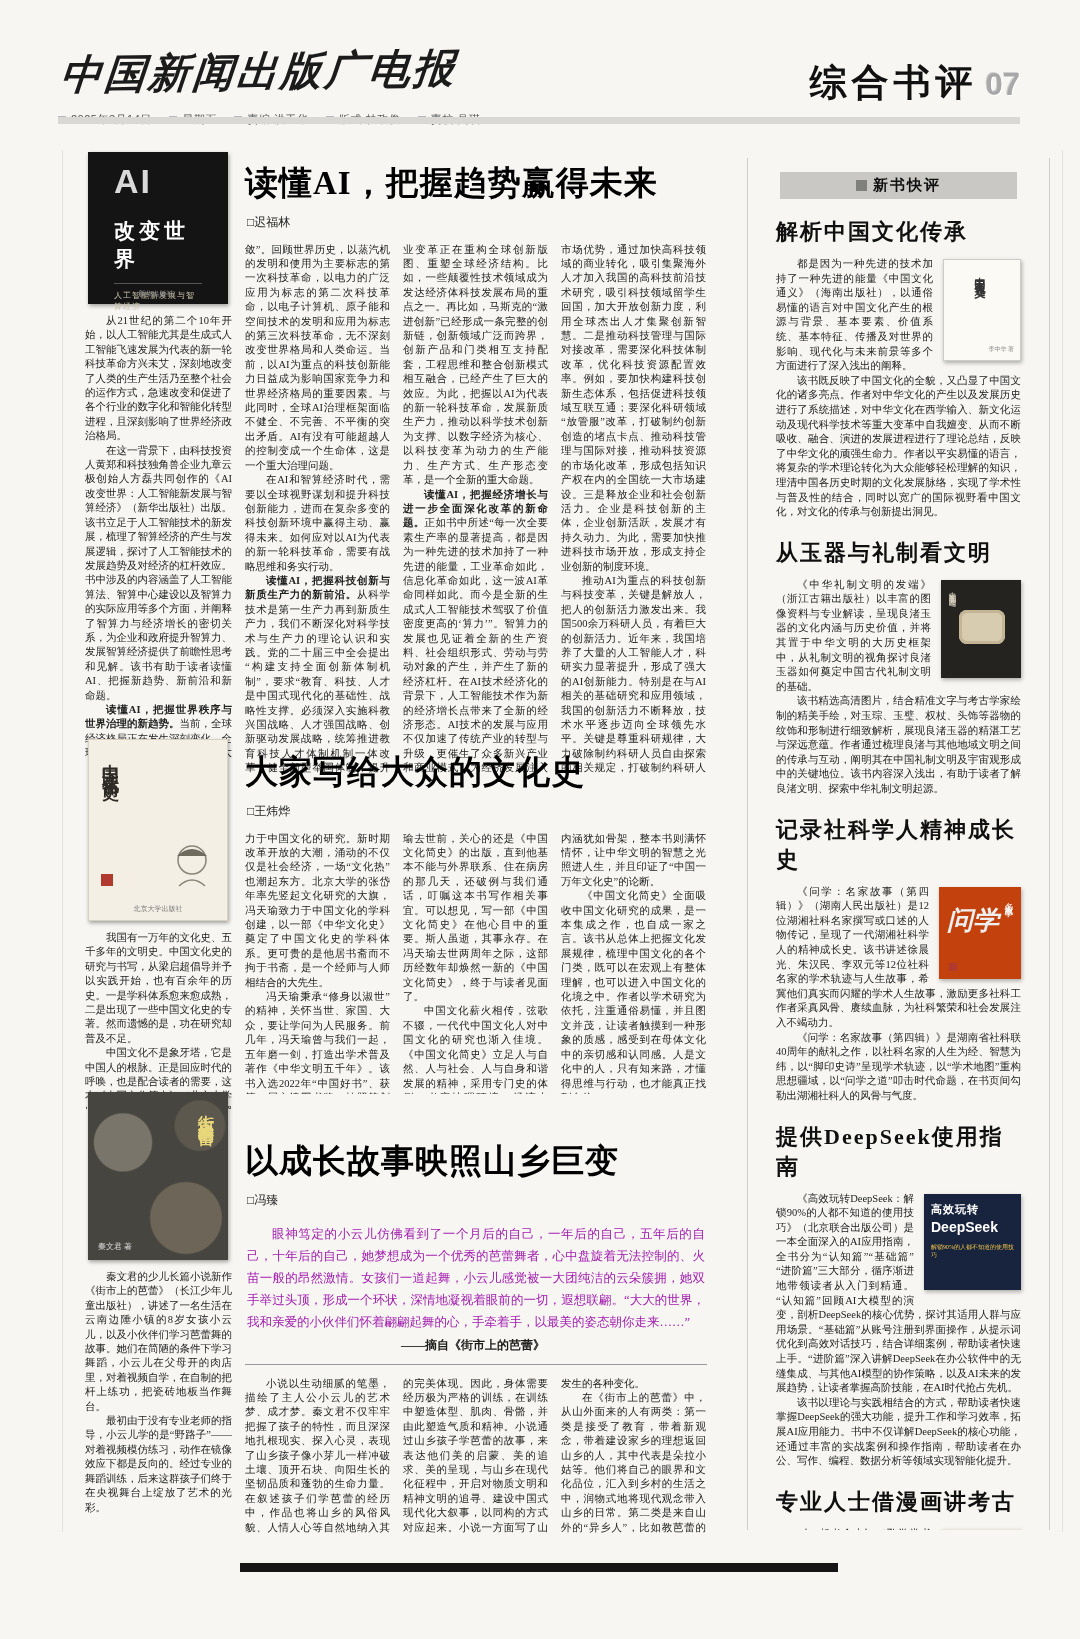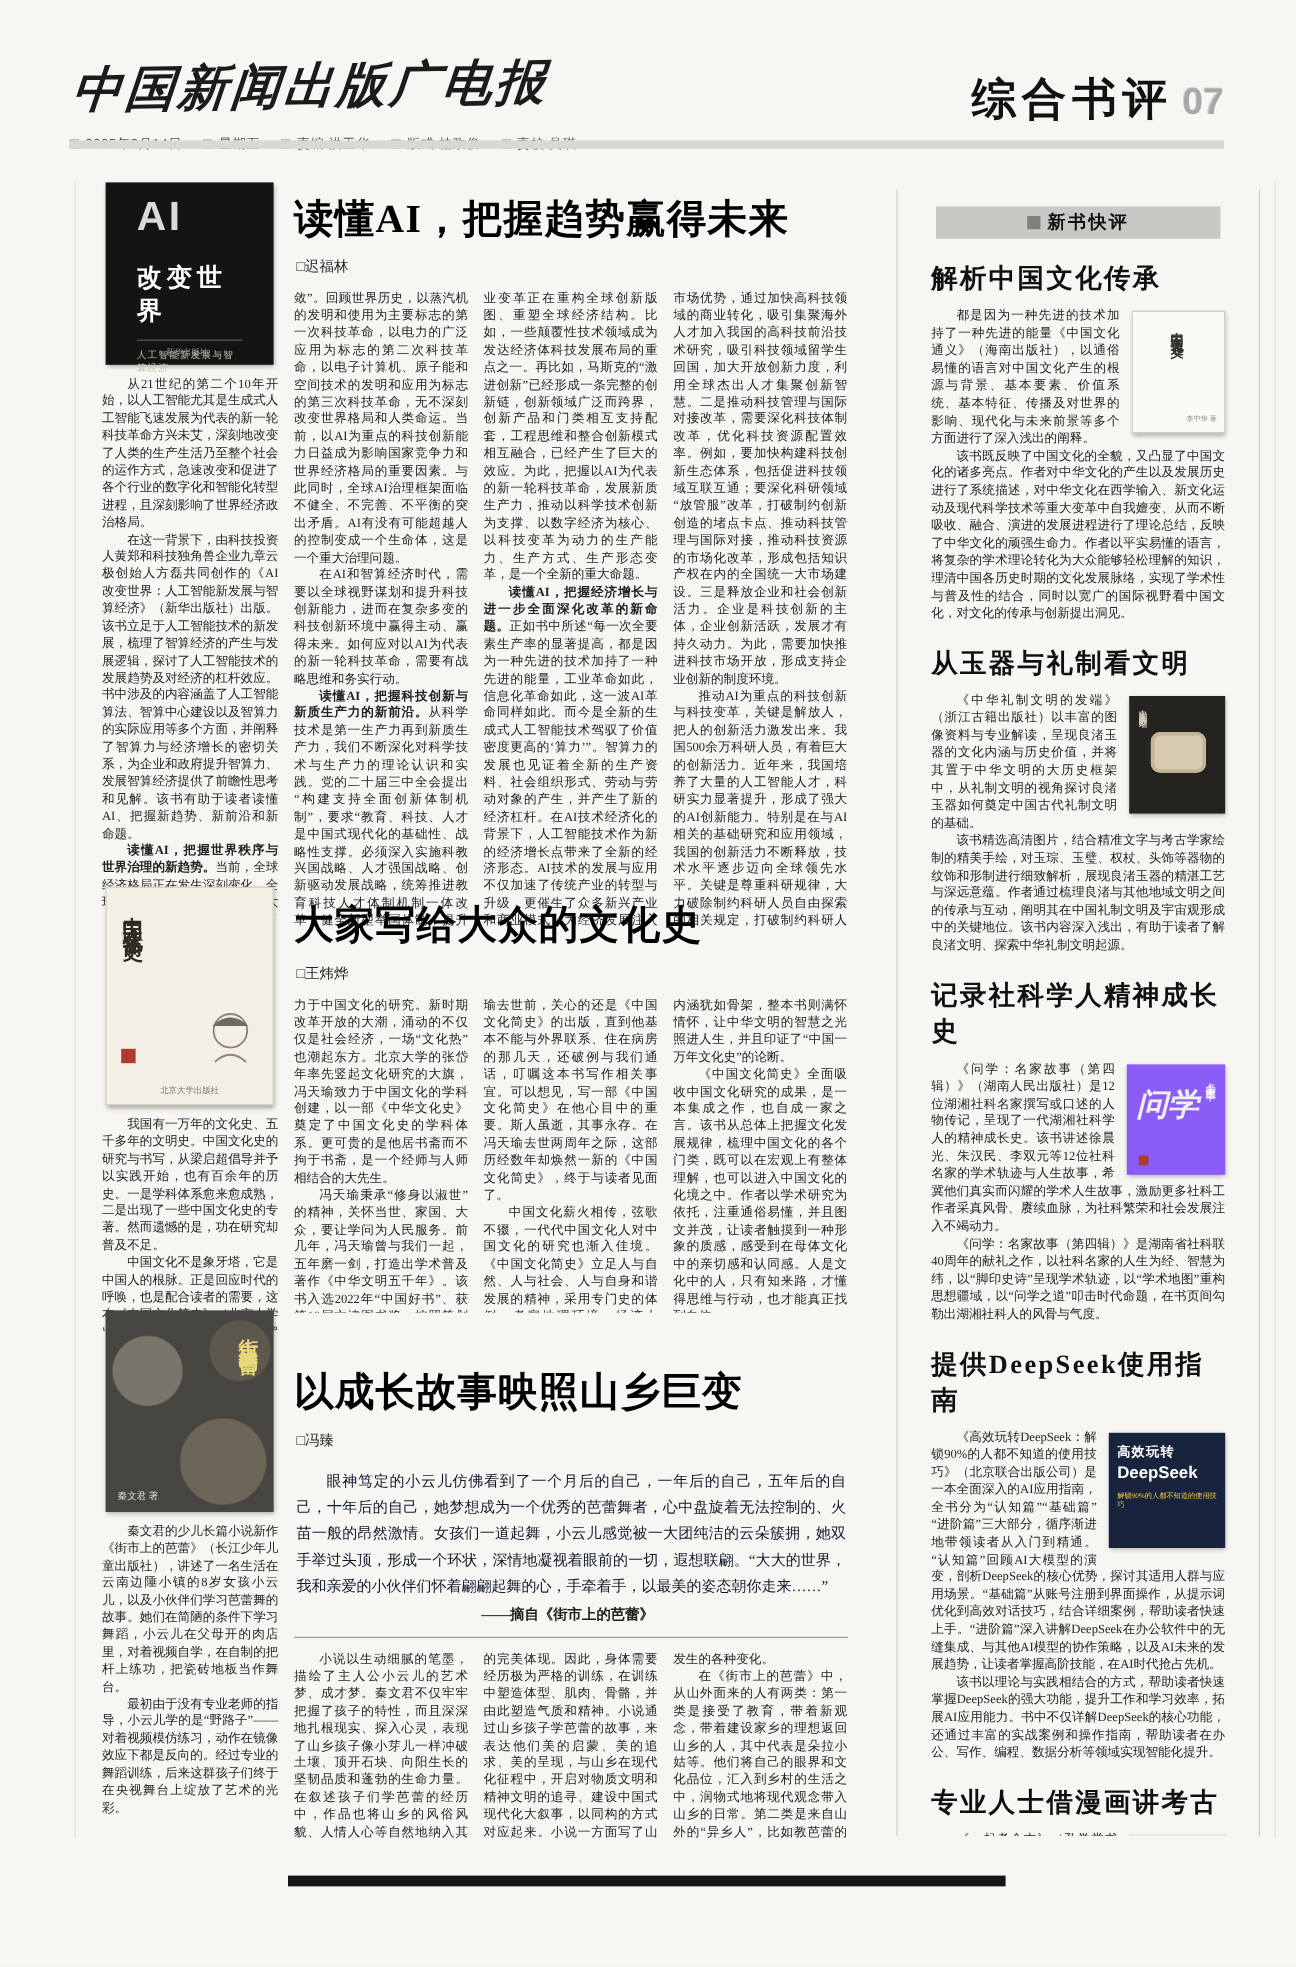--- a/index.html
+++ b/index.html
@@ -55,21 +55,21 @@
   #art1 .a-right h2{margin-top:14px;}
   #art1 .cols .col{height:533px;}
   #art1 .col-a .coltext{height:448px;}
   #art2{top:737px;height:378px;}
   #art2 .a-right h2{margin-top:16px;}
   #art2 .cols .col{height:262px;}
   #art2 .col-a .coltext{height:178px;}
   #art3{top:1090px;height:444px;}
   #art3 .col-a .coltext{height:258px;}
   #art3 .a-right h2{margin-top:52px;}
-  #art3 .quote{margin:14px 2px 0;font-size:12.5px;line-height:22px;text-align:justify;text-indent:2em;color:#0f172a;}
+  #art3 .quote{margin:14px 2px 0;font-size:12.5px;line-height:22px;text-align:justify;text-indent:2em;color:#a21caf;}
   #art3 .quote-src{text-align:center;font-weight:bold;font-size:12px;margin:4px 6px 10px 0;}
   #art3 .quote-wrap{border-bottom:1px solid #9a9a9a;}
   #art3 .cols{margin-top:12px;}
   #art3 .cols .col{height:182px;}
   
   .sidebar{position:absolute;left:747px;top:158px;width:303px;height:1372px;
            border-left:1px solid #cfcec9;border-right:1px solid #cfcec9;padding:0 28px;box-sizing:border-box;overflow:hidden;}
   .sb-head{margin:14px 4px 4px;height:27px;background:#c9c8c4;display:flex;align-items:center;justify-content:center;}
   .sb-head .sq{width:11px;height:11px;background:#7f7f7c;margin-right:6px;}
   .sb-head .lbl{font-size:15px;font-weight:bold;letter-spacing:2px;color:#111;}
@@ -77,21 +77,21 @@
   .review h3{margin:0 0 10px;font-size:22px;font-weight:600;letter-spacing:2px;color:#101010;}
   .review .p{font-size:10.5px;line-height:14.6px;}
   .sb-cover{float:right;margin:2px 0 6px 10px;box-shadow:1px 2px 4px rgba(0,0,0,.3);position:relative;box-sizing:border-box;}
   .cov-tongyi{width:78px;height:102px;background:#fbfaf4;border:1px solid #ccc;}
   .cov-tongyi .v-title{position:absolute;left:28px;top:8px;writing-mode:vertical-rl;font-size:11px;font-weight:bold;color:#333;letter-spacing:2px;}
   .cov-tongyi .cauthor{position:absolute;right:6px;bottom:6px;font-size:6px;color:#888;}
   .cov-lizhi{width:80px;height:98px;background:#24231f;}
   .cov-lizhi .jade{position:absolute;left:18px;top:30px;width:46px;height:34px;background:#d7cbb0;border-radius:8px;
                    box-shadow:inset 0 0 0 3px #c3b596;}
   .cov-lizhi .v-title{position:absolute;left:6px;top:6px;writing-mode:vertical-rl;font-size:7px;color:#d8d2c0;letter-spacing:1px;}
-  .cov-wenxue{width:82px;height:92px;background:#8b5cf6;}
+  .cov-wenxue{width:82px;height:92px;background:#c2410c;}
   .cov-wenxue .big{position:absolute;left:8px;top:16px;font-size:26px;font-weight:bold;font-style:italic;color:#efefef;}
   .cov-wenxue .side{position:absolute;right:6px;top:8px;writing-mode:vertical-rl;font-size:9px;color:#fff;letter-spacing:2px;}
   .cov-wenxue .seal{position:absolute;left:10px;bottom:8px;width:8px;height:8px;background:#b03a2e;}
   .cov-ds{width:97px;height:96px;background:#18243d;padding:8px 7px;}
   .cov-ds .l1{font-size:11px;font-weight:bold;color:#fff;letter-spacing:1px;}
   .cov-ds .l2{font-size:14px;font-weight:800;color:#fff;font-family:"Liberation Sans",sans-serif;margin-top:2px;}
   .cov-ds .l3{font-size:6px;color:#f4c84a;margin-top:8px;line-height:8px;}
   .cov-kaogu{width:80px;height:100px;background:#eae5d8;}
   .cov-kaogu .ktitle{position:absolute;left:6px;top:8px;font-size:13px;font-weight:800;color:#6d4c1e;letter-spacing:1px;text-shadow:1px 1px 0 #f6d34c;}
   .cov-kaogu .figure{position:absolute;left:24px;bottom:10px;}

